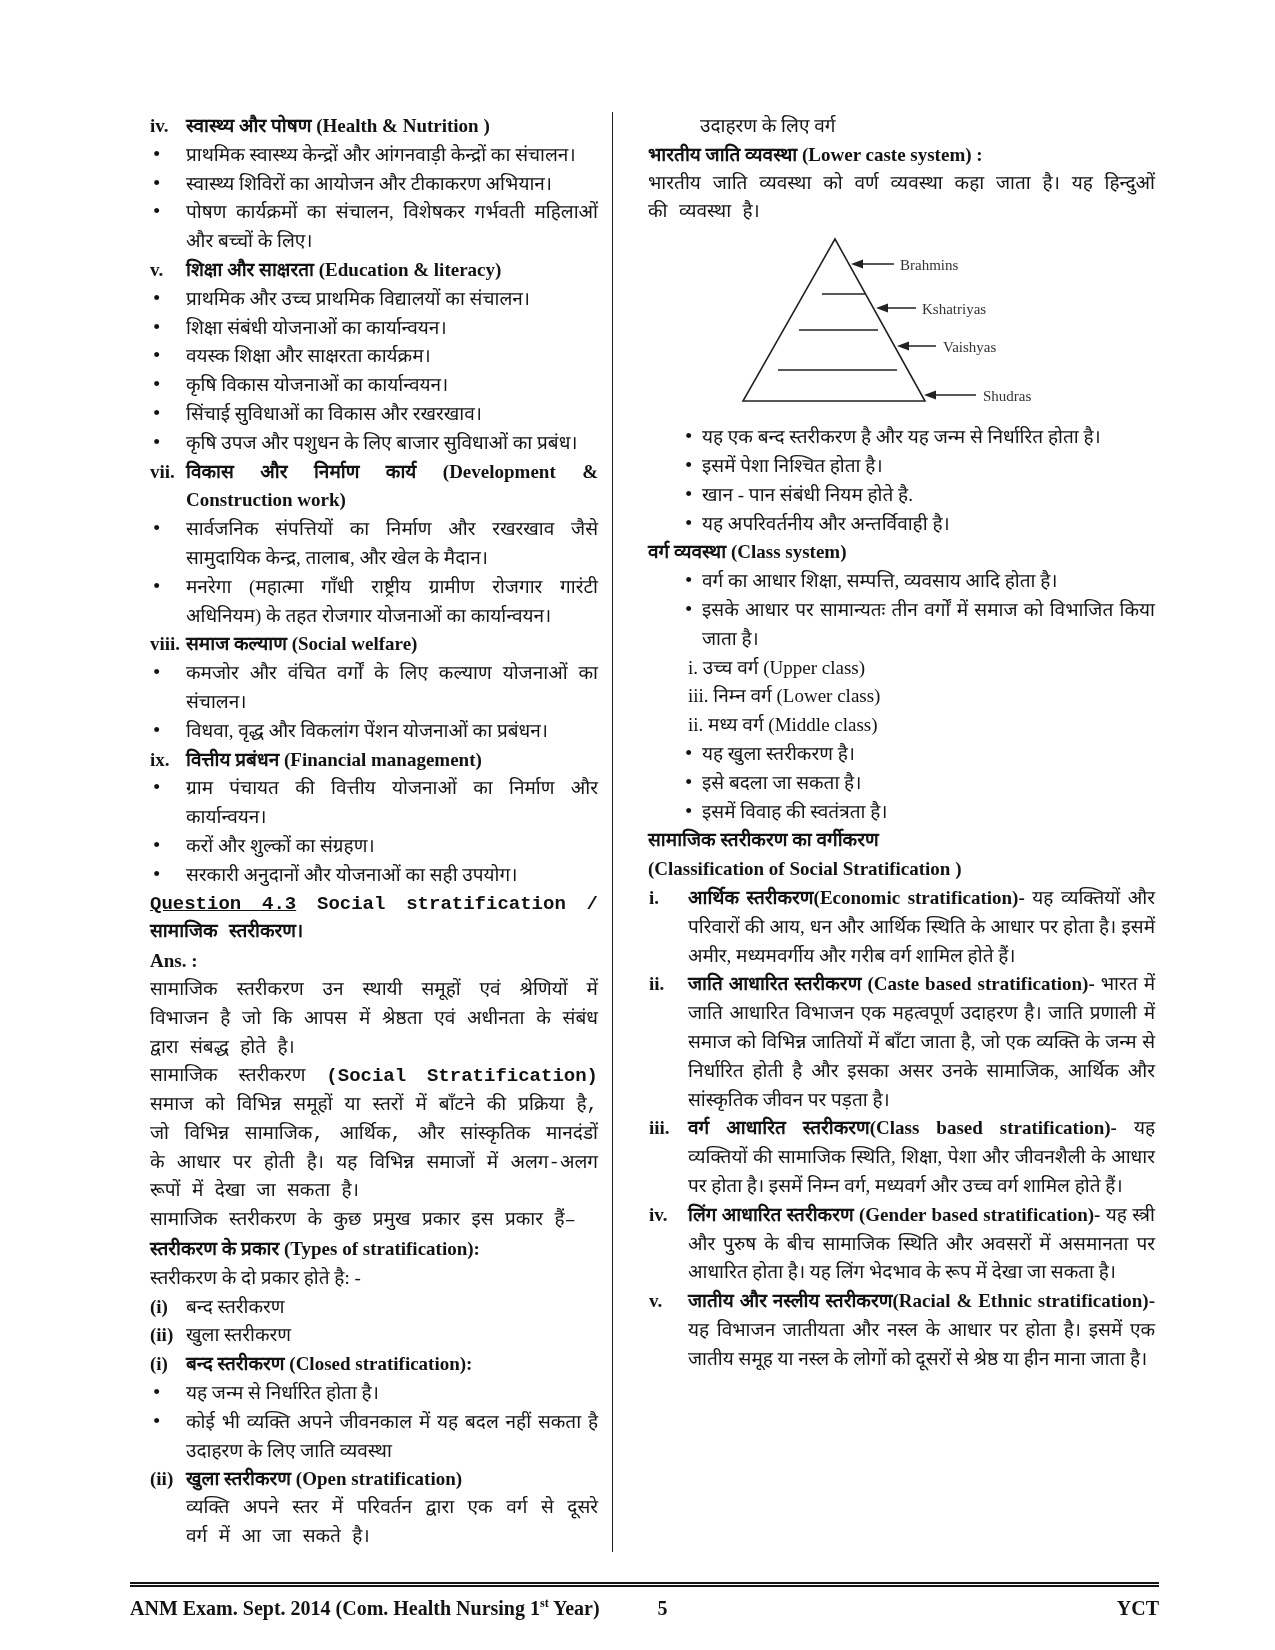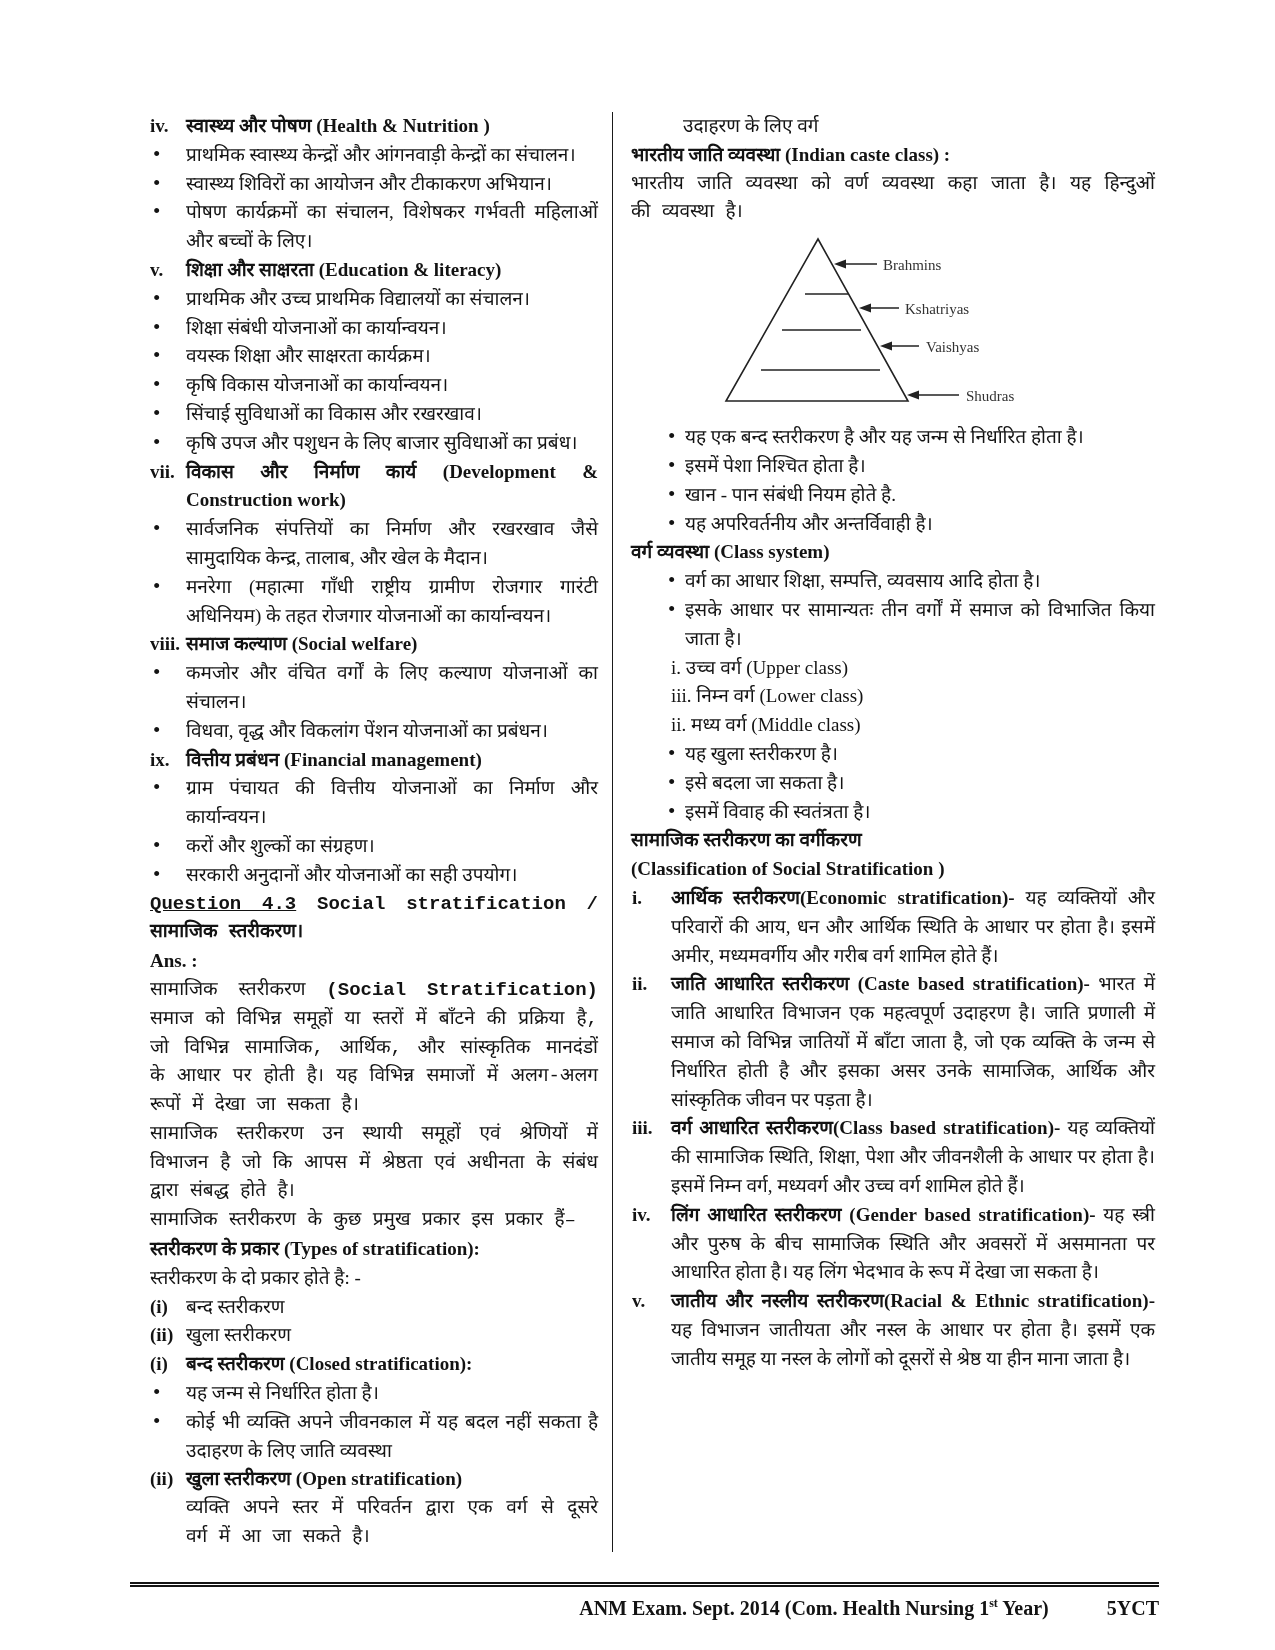--- a/index.html
+++ b/index.html
@@ -1,21 +1,21 @@
 <!DOCTYPE html>
 <html><head>
 <meta charset="utf-8">
 <style>
   html,body{margin:0;padding:0;background:#fff;}
   .page{position:relative;box-sizing:border-box;width:1275px;height:1650px;background:#fff;
         padding:112px 120px 0 150px;color:#131313;
         font-family:"Liberation Serif","DejaVu Serif",serif;font-size:19px;line-height:28.8px;}
   .cols{display:flex;align-items:stretch;}
   .col-left{width:462px;box-sizing:border-box;padding-right:14px;}
-  .col-right{width:543px;box-sizing:border-box;padding-left:18px;border-left:1.5px solid #1a1a1a;}
+  .col-right{width:543px;box-sizing:border-box;padding-left:35px;border-left:1.5px solid #1a1a1a;}
   .b{font-weight:700;}
   .just{text-align:justify;font-family:Liberation Mono, monospace;}
   
   .sec-h{position:relative;padding-left:36px;font-weight:700;text-align:justify;}
   .sec-h .n{position:absolute;left:0;}
   .li{position:relative;padding-left:36px;text-align:justify;}
   .li .m{position:absolute;left:3px;top:-1px;font-size:21px;}
   .nli{position:relative;padding-left:36px;text-align:justify;}
   .nli .n{position:absolute;left:0;font-weight:700;}
   .indent36{padding-left:36px;}
@@ -25,21 +25,21 @@
   .rli{position:relative;padding-left:54px;text-align:justify;}
   .rli .m{position:absolute;left:37px;top:-1px;font-size:21px;}
   .sub{padding-left:40px;}
   .ci{position:relative;padding-left:40px;text-align:justify;}
   .ci .n{position:absolute;left:1px;font-weight:700;}
   .center-b{text-align:left;font-weight:700;}
   .pyr-wrap{margin:6px 0 8px 74px;}
   .pyr-wrap svg{display:block;}
   
   .footer{margin:30px -4px 0 -20px;border-top:5px double #141414;padding-top:7px;
-          display:flex;justify-content:flex-end;font-weight:700;font-size:20px;}
+          display:flex;justify-content:space-between;font-weight:700;font-size:20px;}
   .footer .fl{display:flex;align-items:baseline;}
   .footer .pageno{margin-left:58px;}
   sup{font-size:12px;line-height:0;}
 </style>
 </head>
 <body>
 
 <div class="page">
   <div class="cols">
 
@@ -67,41 +67,41 @@
       <div class="li"><span class="m">•</span><span>कमजोर और वंचित वर्गों के लिए कल्याण योजनाओं का संचालन।</span></div>
       <div class="li"><span class="m">•</span><span>विधवा, वृद्ध और विकलांग पेंशन योजनाओं का प्रबंधन।</span></div>
 
       <div class="sec-h"><span class="n">ix.</span><span>वित्तीय प्रबंधन (Financial management)</span></div>
       <div class="li"><span class="m">•</span><span>ग्राम पंचायत की वित्तीय योजनाओं का निर्माण और कार्यान्वयन।</span></div>
       <div class="li"><span class="m">•</span><span>करों और शुल्कों का संग्रहण।</span></div>
       <div class="li"><span class="m">•</span><span>सरकारी अनुदानों और योजनाओं का सही उपयोग।</span></div>
 
       <div class="b just"><span class="q-label">Question 4.3</span> <span>Social stratification /सामाजिक स्तरीकरण।</span></div>
       <div class="b">Ans. :</div>
+      <div class="just">सामाजिक स्तरीकरण उन स्थायी समूहों एवं श्रेणियों में विभाजन है जो कि आपस में श्रेष्ठता एवं अधीनता के संबंध द्वारा संबद्ध होते है।</div>
       <div class="just"><span>सामाजिक स्तरीकरण</span> <span class="b">(Social Stratification)</span> <span>समाज को विभिन्न समूहों या स्तरों में बाँटने की प्रक्रिया है, जो विभिन्न सामाजिक, आर्थिक, और सांस्कृतिक मानदंडों के आधार पर होती है। यह विभिन्न समाजों में अलग-अलग रूपों में देखा जा सकता है।</span></div>
-      <div class="just">सामाजिक स्तरीकरण उन स्थायी समूहों एवं श्रेणियों में विभाजन है जो कि आपस में श्रेष्ठता एवं अधीनता के संबंध द्वारा संबद्ध होते है।</div>
       <div class="just">सामाजिक स्तरीकरण के कुछ प्रमुख प्रकार इस प्रकार हैं–</div>
 
       <div class="b">स्तरीकरण के प्रकार (Types of stratification):</div>
       <div>स्तरीकरण के दो प्रकार होते है: -</div>
       <div class="nli"><span class="n">(i)</span><span>बन्द स्तरीकरण</span></div>
       <div class="nli"><span class="n">(ii)</span><span>खुला स्तरीकरण</span></div>
 
       <div class="nli b"><span class="n">(i)</span><span>बन्द स्तरीकरण (Closed stratification):</span></div>
       <div class="li"><span class="m">•</span><span>यह जन्म से निर्धारित होता है।</span></div>
       <div class="li"><span class="m">•</span><span>कोई भी व्यक्ति अपने जीवनकाल में यह बदल नहीं सकता है उदाहरण के लिए जाति व्यवस्था</span></div>
 
       <div class="nli b"><span class="n">(ii)</span><span>खुला स्तरीकरण (Open stratification)</span></div>
       <div class="indent36 just">व्यक्ति अपने स्तर में परिवर्तन द्वारा एक वर्ग से दूसरे वर्ग में आ जा सकते है।</div>
     </div>
 
     <div class="col-right">
 
       <div class="indent52">उदाहरण के लिए वर्ग</div>
-      <div class="b">भारतीय जाति व्यवस्था (Indian caste class) :</div>
+      <div class="b">भारतीय जाति व्यवस्था (Lower caste system) :</div>
       <div class="just">भारतीय जाति व्यवस्था को वर्ण व्यवस्था कहा जाता है। यह हिन्दुओं की व्यवस्था है।</div>
 
       <div class="pyr-wrap">
         <svg width="440" height="182" viewBox="0 0 440 182">
           <g stroke="#222" stroke-width="1.6" fill="none">
             <path d="M113 6 L21 168 L203 168 Z"></path>
             <line x1="100" y1="61" x2="143" y2="61"></line>
             <line x1="77" y1="97" x2="156" y2="97"></line>
             <line x1="56" y1="137" x2="175" y2="137"></line>
 

